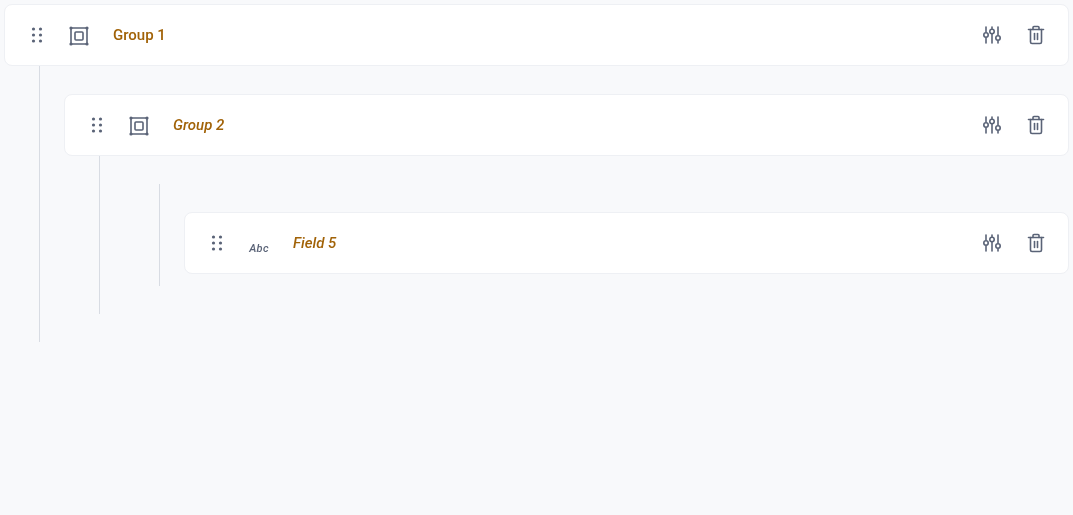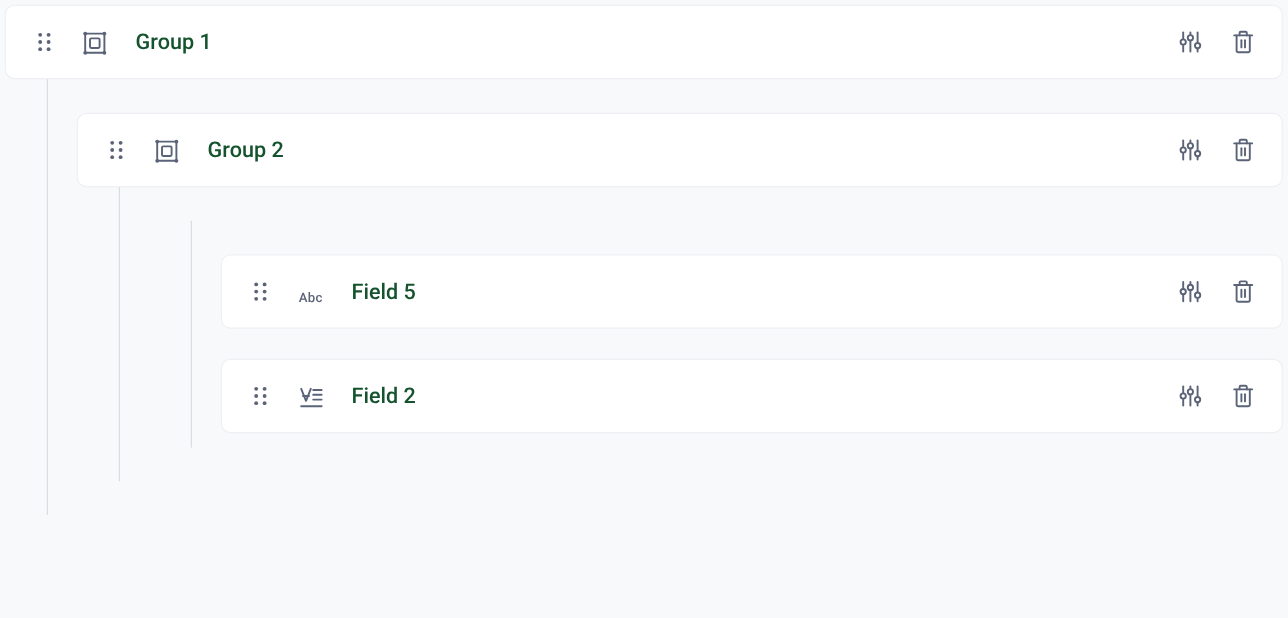--- a/index.html
+++ b/index.html
@@ -35,20 +35,21 @@
       width: 1px;
       background: #d8dce3;
     }
     .children-column {
       flex: 1;
       display: flex;
       flex-direction: column;
       gap: 28px;
       padding-top: 28px;
       padding-bottom: 28px;
+      font-style: italic;
     }
     .children-column.level-3 {
       gap: 25px;
       padding-top: 28px;
       padding-bottom: 12px;
     }
     .node-row {
       display: flex;
       align-items: center;
       background: #ffffff;
@@ -62,23 +63,23 @@
       align-items: center;
       gap: 22px;
       flex: 1;
     }
     .right-group {
       display: flex;
       align-items: center;
       gap: 20px;
     }
     .node-label {
-      font-size: 18px;
+      font-size: 15px;
       font-weight: 500;
-      color: #14532d;
+      color: #a16207;
     }
     .icon-btn {
       display: flex;
       align-items: center;
       justify-content: center;
       width: 24px;
       height: 24px;
       cursor: pointer;
     }
     .drag-handle {
@@ -251,49 +252,20 @@
                         </span>
                         <span class="icon-btn" style="color:#5a6377">
                           <svg width="22" height="22" viewBox="0 0 22 22">
                               <use href="#icon-trash"></use>
                             </svg>
                         </span>
                       </div>
                     </div>
                   </div>
 
-                  <div class="node-wrapper">
-                    <div class="node-row">
-                      <div class="left-group">
-                        <span class="drag-handle">
-                          <svg width="14" height="20" viewBox="0 0 14 20">
-                              <use href="#icon-drag"></use>
-                            </svg>
-                        </span>
-                        <span class="type-icon">
-                          <svg width="22" height="22" viewBox="0 0 22 22">
-                              <use href="#icon-textarea"></use>
-                            </svg>
-                        </span>
-                        <span class="node-label">Field 2</span>
-                      </div>
-                      <div class="right-group">
-                        <span class="icon-btn" style="color:#5a6377">
-                          <svg width="22" height="22" viewBox="0 0 22 22">
-                              <use href="#icon-settings"></use>
-                            </svg>
-                        </span>
-                        <span class="icon-btn" style="color:#5a6377">
-                          <svg width="22" height="22" viewBox="0 0 22 22">
-                              <use href="#icon-trash"></use>
-                            </svg>
-                        </span>
-                      </div>
-                    </div>
-                  </div>
 
                 </div>
               </div>
             </div>
           </div>
         </div>
       </div>
     </div>
   </div>
 </div>

